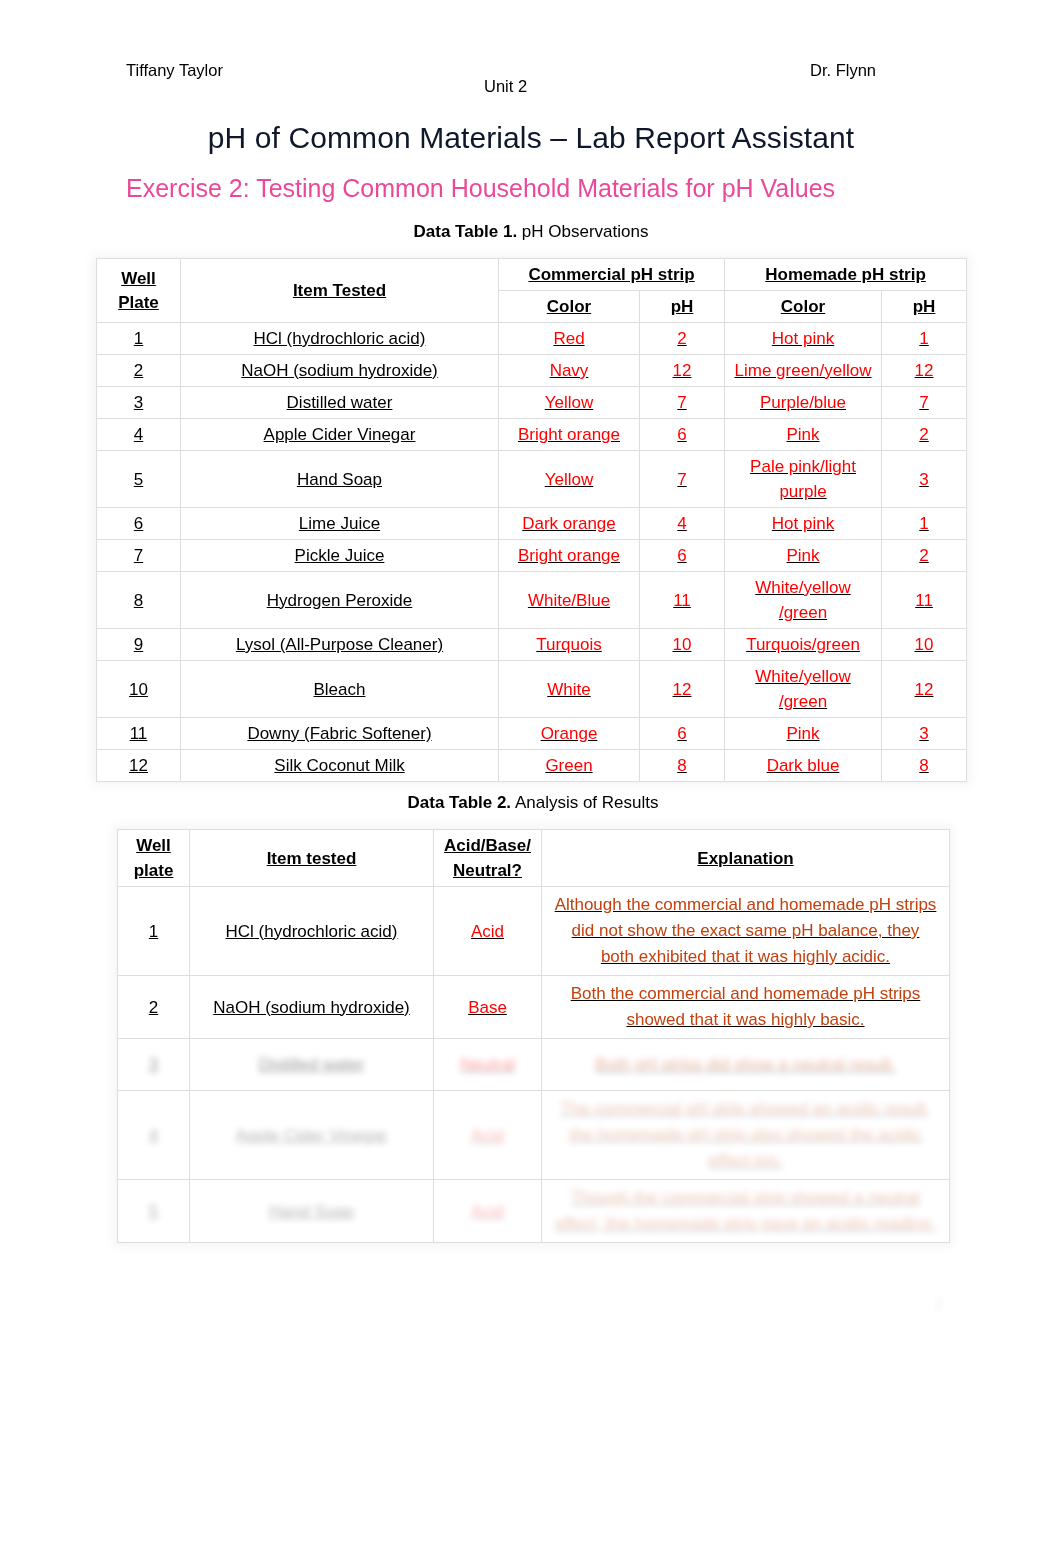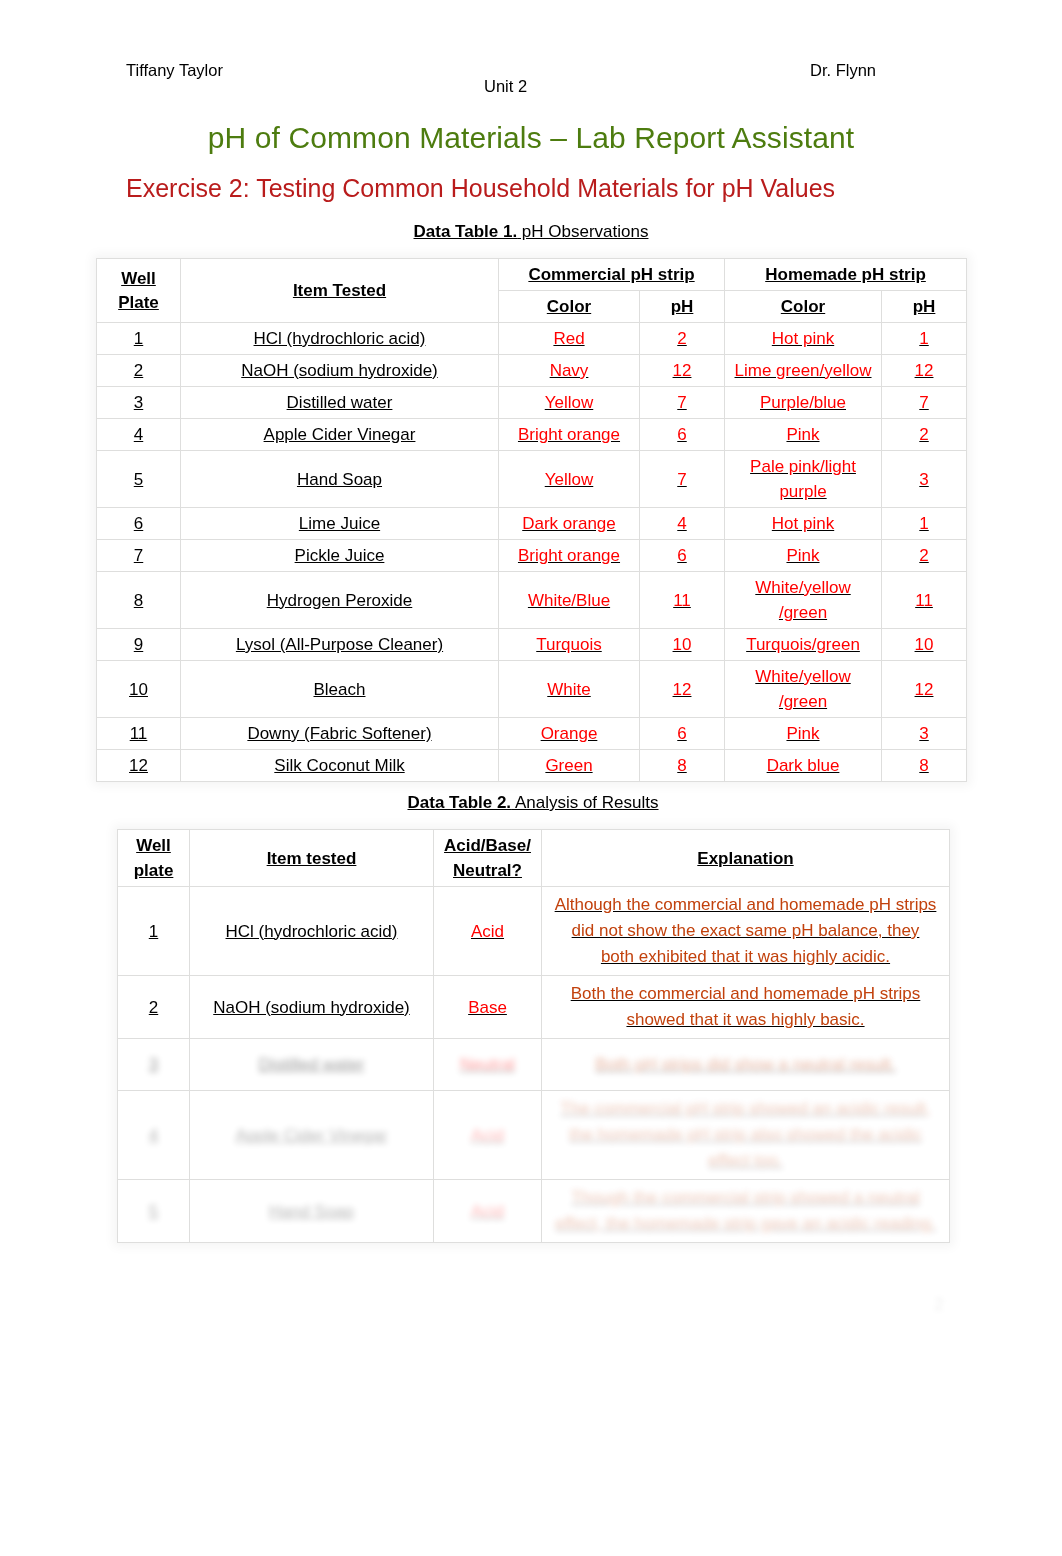--- a/index.html
+++ b/index.html
@@ -39,43 +39,42 @@
 
   
   .doc-title {
     position: absolute;
     top: 118px;
     left: 0;
     width: 1062px;
     text-align: center;
     font-size: 30px;
     line-height: 40px;
-    color: #4d7c0f;
+    color: #0f172a;
     font-weight: 400;
     letter-spacing: 0.1px;
   }
   .doc-subtitle {
     position: absolute;
     top: 170px;
     left: 126px;
     width: 820px;
     font-size: 25px;
     line-height: 36px;
-    color: #b91c1c;
+    color: #ec4899;
     font-weight: 400;
   }
 
   
   .table-caption {
     width: 100%;
     text-align: center;
     font-size: 17px;
     line-height: 24px;
     color: #000;
-    text-decoration: underline;
   }
   .table-caption b { font-weight: 700; }
 
   
   .doc-table {
     border-collapse: collapse;
     table-layout: fixed;
     background: #ffffff;
     font-size: 17px;
     box-shadow: 0 0 10px 4px rgba(0,0,0,0.045);

